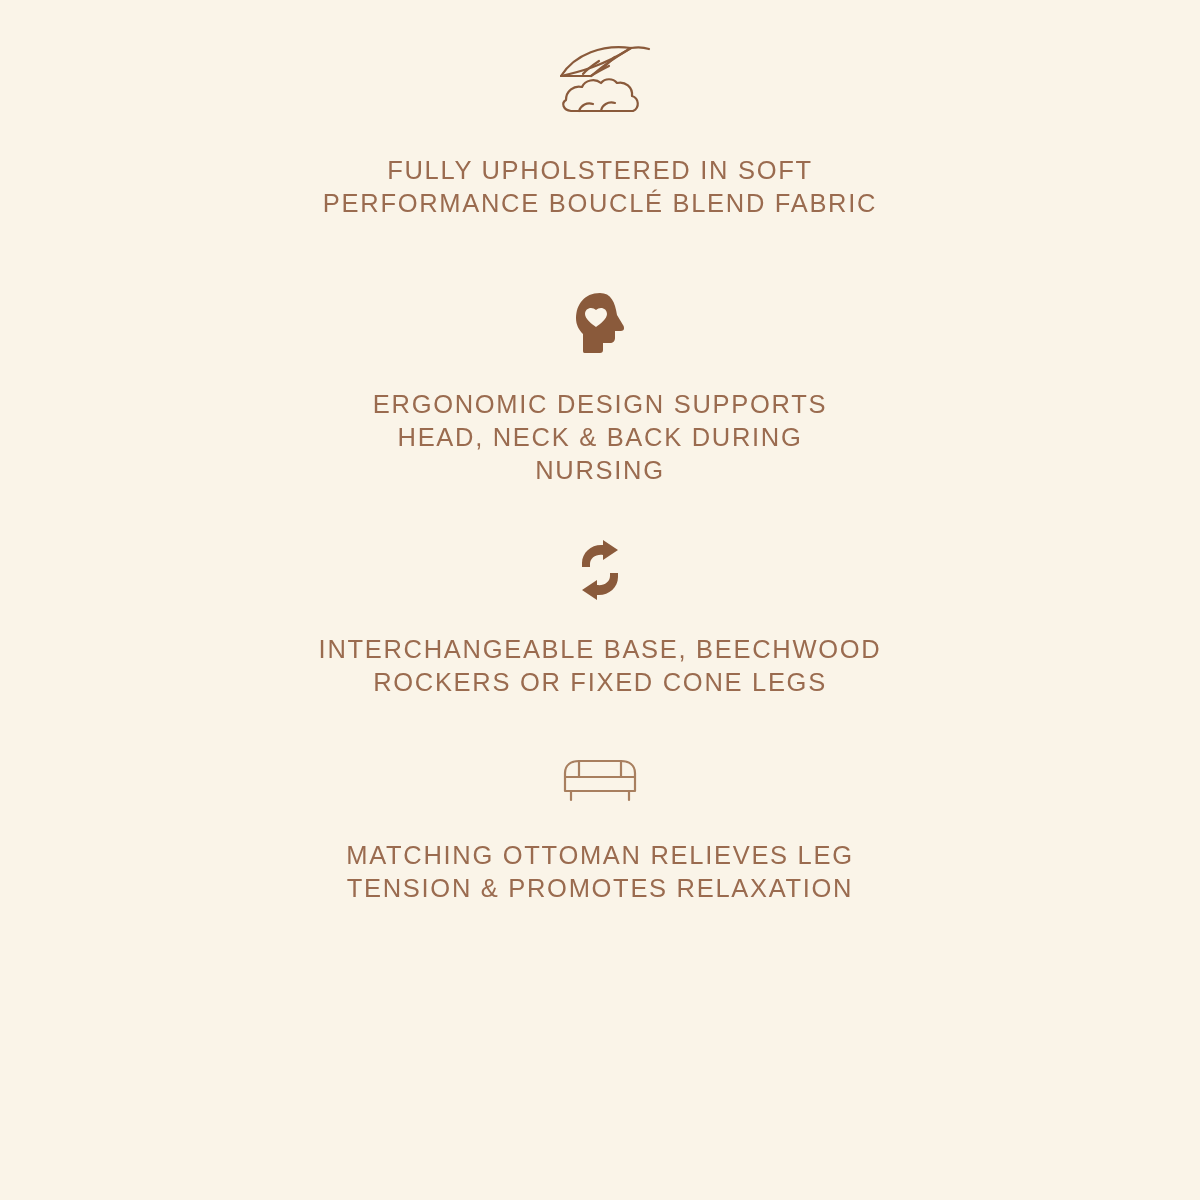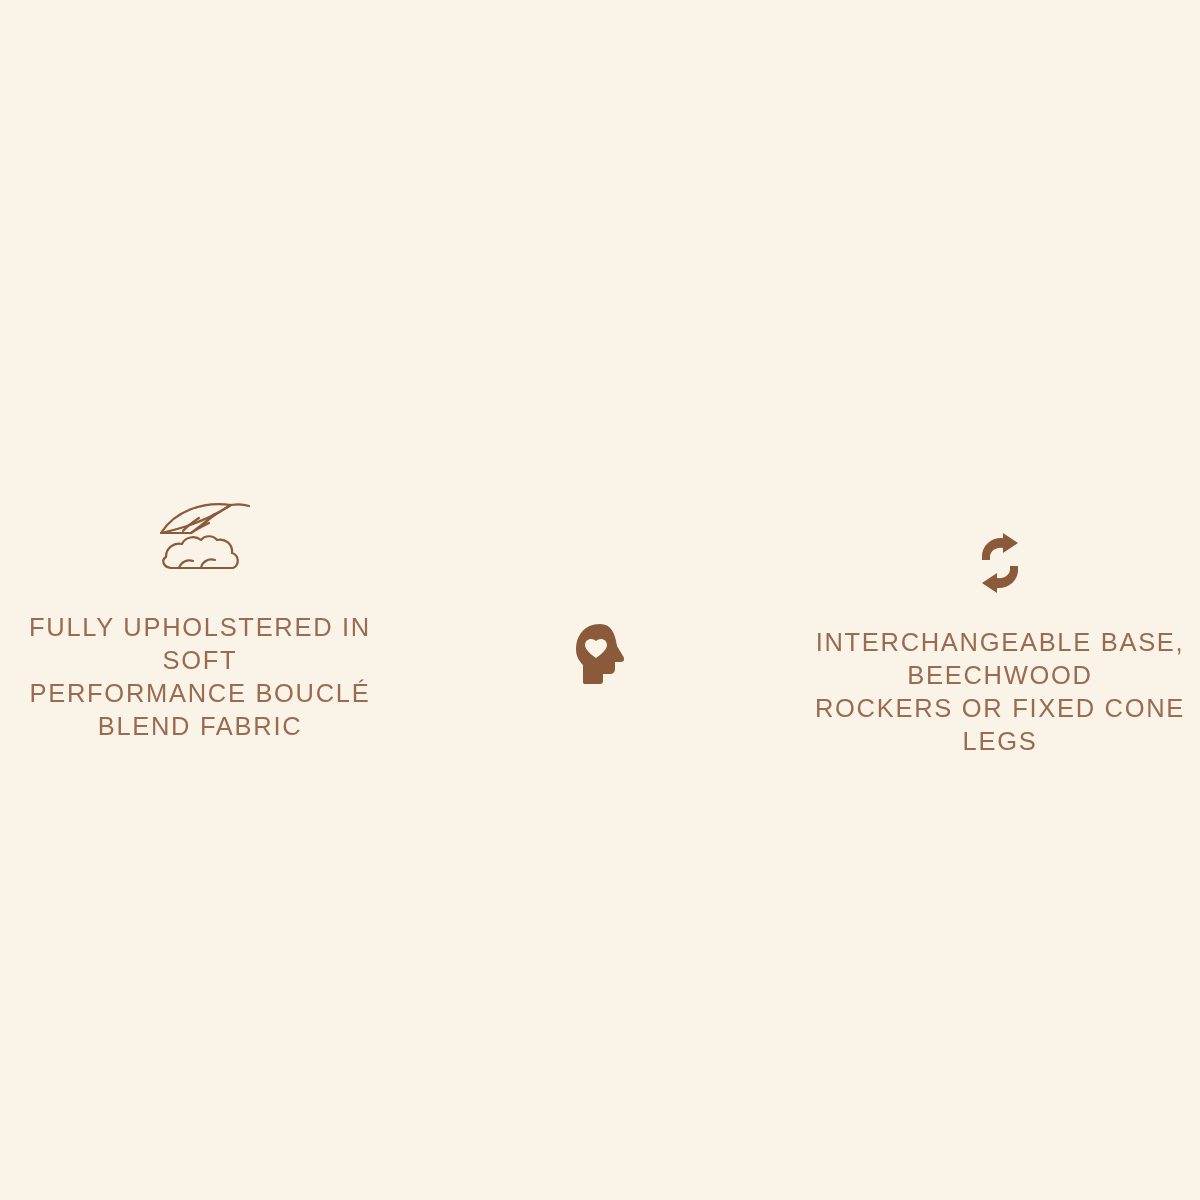--- a/index.html
+++ b/index.html
@@ -11,21 +11,21 @@
     height: 1200px;
     background: #faf4e8;
     font-family: "Liberation Sans", sans-serif;
     overflow: hidden;
   }
   .page {
     width: 1200px;
     height: 1200px;
     box-sizing: border-box;
     display: flex;
-    flex-direction: row;
+    flex-direction: column;
     align-items: center;
     justify-content: flex-start;
     padding-top: 38px;
   }
   .feature {
     width: 100%;
     display: flex;
     flex-direction: column;
     align-items: center;
   }
@@ -92,27 +92,46 @@
   </div>
 
 
   <div class="feature f3">
     <div class="feature-icon">
       <svg width="60" height="64" viewBox="0 0 60 64" xmlns="http://www.w3.org/2000/svg">
         <path d="M30 2 C14 2, 6 14, 6 27 C6 34, 9 39, 13 43 L13 60 C13 62, 14 62, 16 62 L30 62 C32 62, 33 61, 33 59 L33 52 L40 52 C43 52, 45 50, 45 47 L45 40 L51 40 C54 40, 55 37, 53 34 L47 24 C45 11, 41 2, 30 2 Z" fill="#8a5a3b"></path>
         <path d="M26 19 C22 15, 15 17, 15 23 C15 28, 22 33, 26 36 C30 33, 37 28, 37 23 C37 17, 30 15, 26 19 Z" fill="#faf4e8"></path>
       </svg>
     </div>
+    <div class="feature-text">ERGONOMIC DESIGN SUPPORTS
+HEAD, NECK &amp; BACK DURING
+NURSING</div>
   </div>
 
   <div class="feature f4">
     <div class="feature-icon">
       <svg width="64" height="62" viewBox="0 0 64 62" xmlns="http://www.w3.org/2000/svg">
         <path d="M14 24 C14 13, 24 5, 35 6 L35 1 L50 11 L35 21 L35 16 C28 15, 22 19, 22 25 L22 28 L14 28 Z" fill="#8a5a3b"></path>
         <path d="M50 38 C50 49, 40 57, 29 56 L29 61 L14 51 L29 41 L29 46 C36 47, 42 43, 42 37 L42 34 L50 34 Z" fill="#8a5a3b"></path>
       </svg>
     </div>
     <div class="feature-text">INTERCHANGEABLE BASE, BEECHWOOD
 ROCKERS OR FIXED CONE LEGS</div>
   </div>
 
+  <div class="feature f5">
+    <div class="feature-icon">
+      <svg width="90" height="56" viewBox="0 0 90 56" fill="none" xmlns="http://www.w3.org/2000/svg">
+        <g stroke="#a87f5f" stroke-width="2.2" fill="none" stroke-linecap="round" stroke-linejoin="round">
+          <path d="M10 20 C10 12, 16 8, 24 8 L66 8 C74 8, 80 12, 80 20 L80 38 L10 38 Z"></path>
+          <path d="M10 24 L80 24"></path>
+          <path d="M16 38 L16 47"></path>
+          <path d="M74 38 L74 47"></path>
+          <path d="M24 8 C24 14, 24 18, 24 24"></path>
+          <path d="M66 8 C66 14, 66 18, 66 24"></path>
+        </g>
+      </svg>
+    </div>
+    <div class="feature-text">MATCHING OTTOMAN RELIEVES LEG
+TENSION &amp; PROMOTES RELAXATION</div>
+  </div>
 
 </div>
 
 </body></html>

